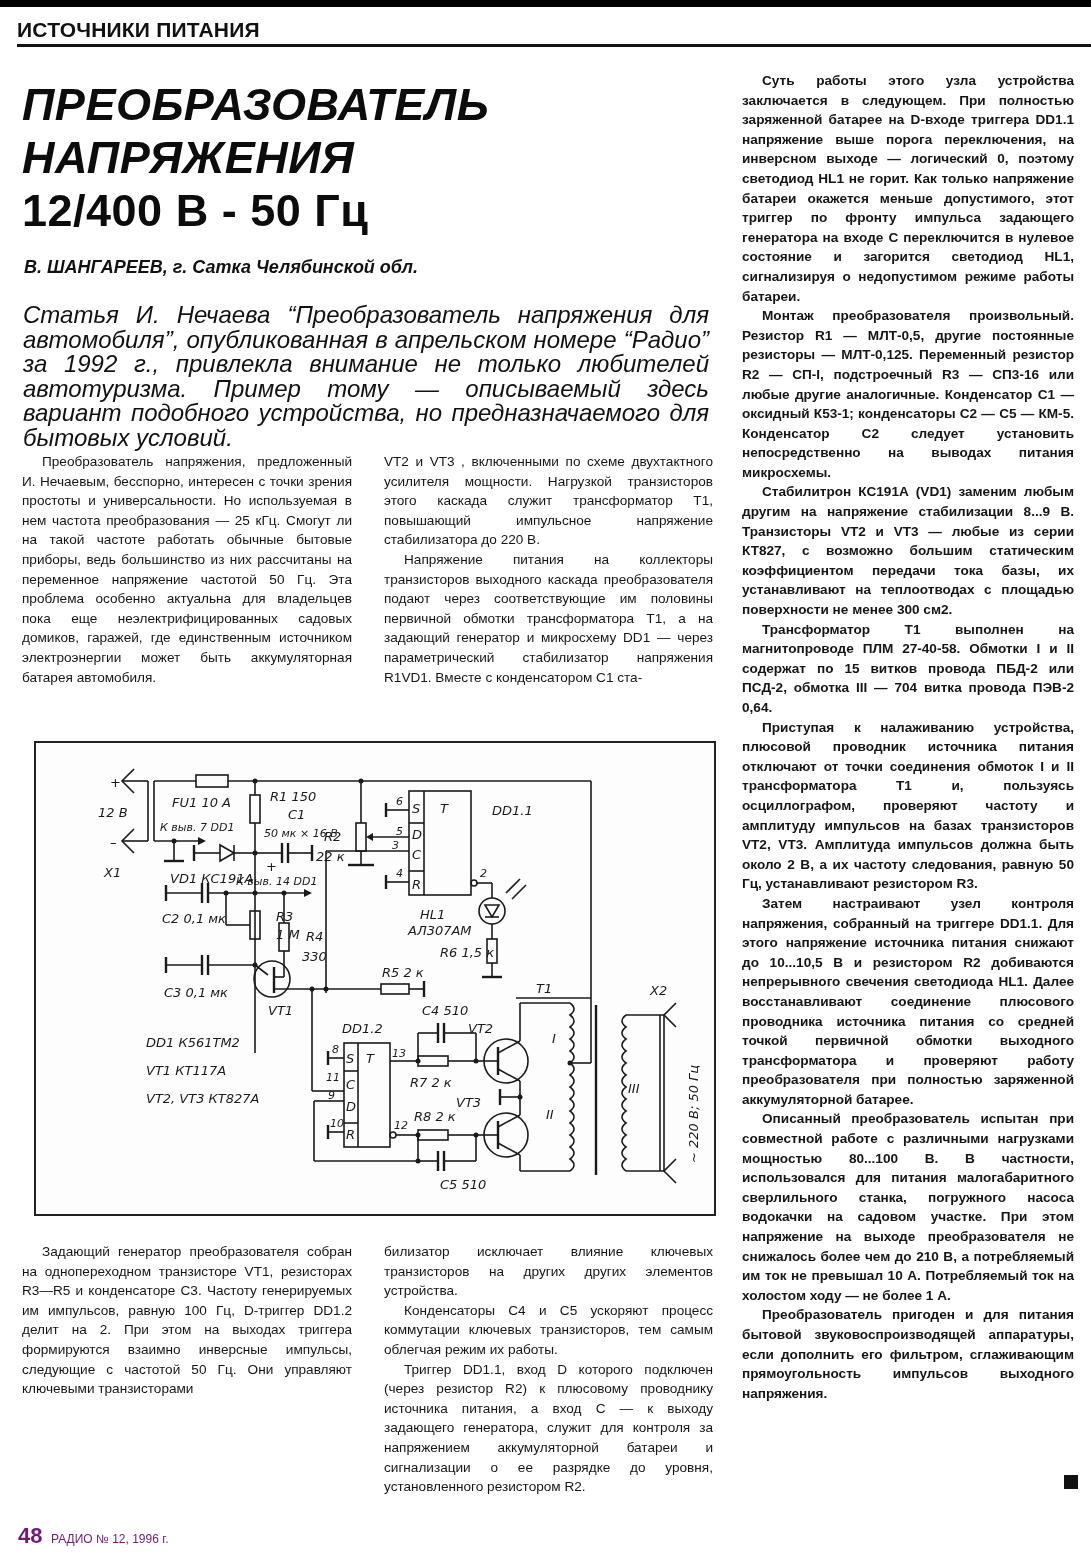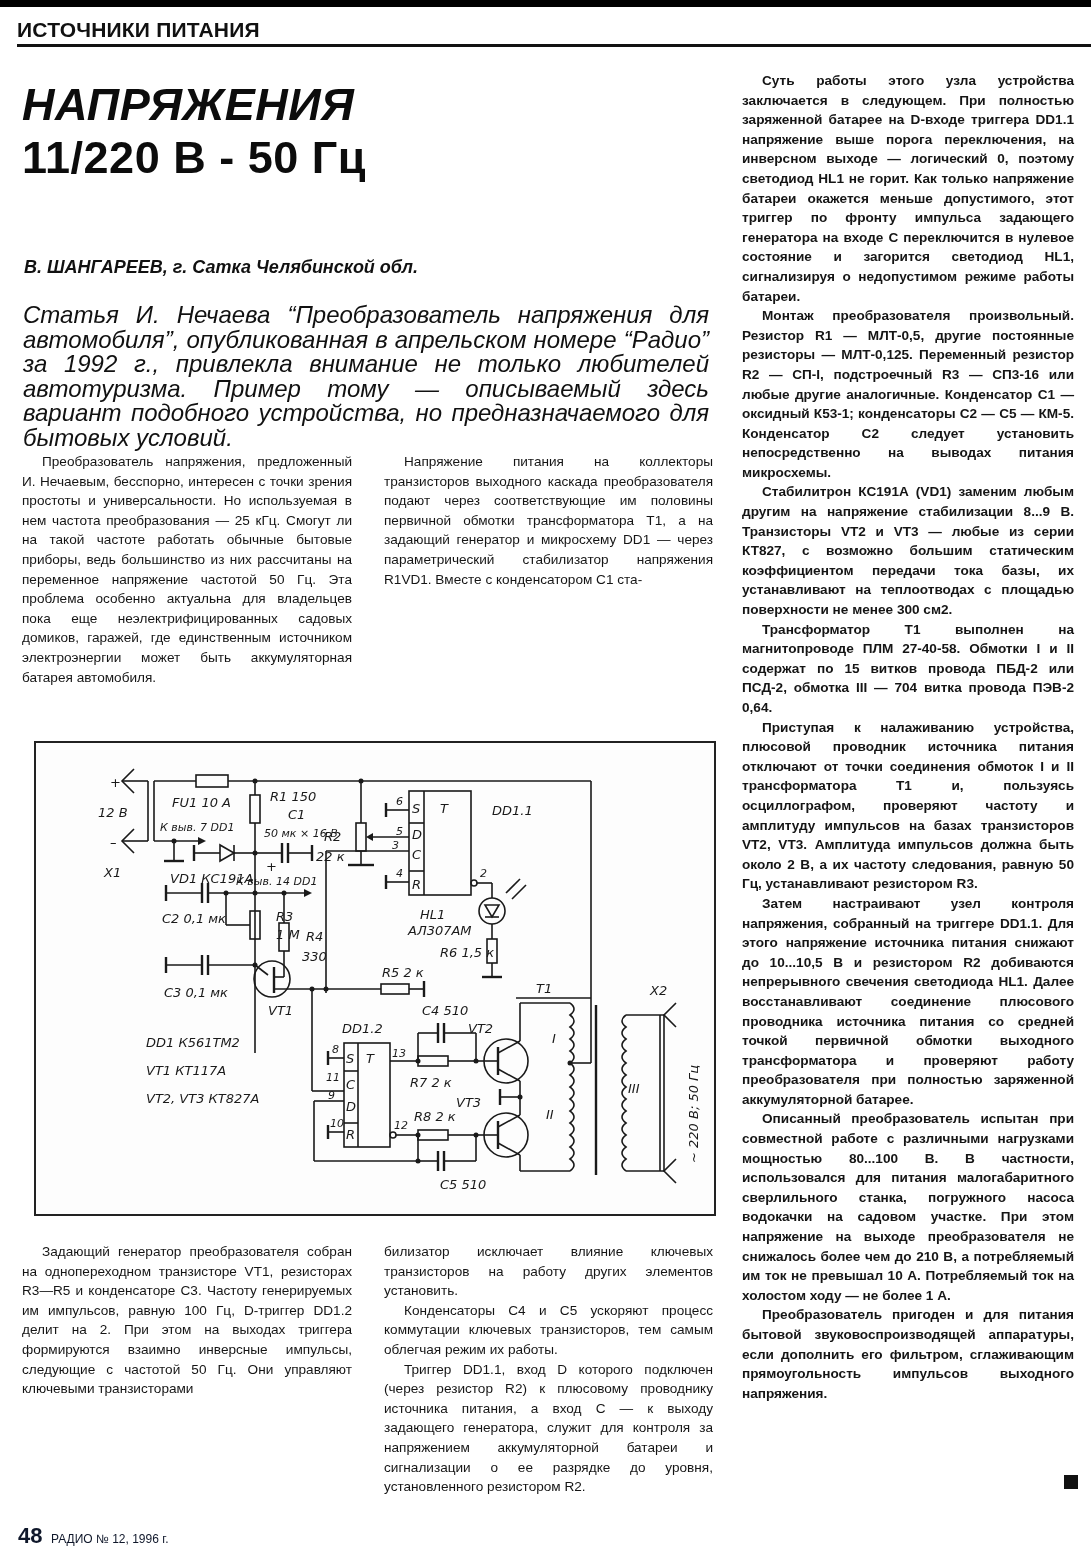--- a/index.html
+++ b/index.html
@@ -20,46 +20,48 @@
   .c1b { left: 22px; top: 1242px; width: 330px; }
   .c2b { left: 384px; top: 1242px; width: 329px; }
   .c3 { left: 742px; top: 71px; width: 332px; font-weight: bold; }
   .schematic { position: absolute; left: 34px; top: 741px; width: 682px; height: 475px; border: 2px solid #222; background: #fdfdfd; }
   .schematic svg { position: absolute; left: 0; top: 0; width: 678px; height: 471px; }
   .sch-label { font-family: "DejaVu Sans", sans-serif; font-style: italic; font-size: 13px; fill: #1a1a1a; }
   .sch-small { font-family: "DejaVu Sans", sans-serif; font-style: italic; font-size: 11px; fill: #1a1a1a; }
   .wire { stroke: #1a1a1a; stroke-width: 1.6; fill: none; }
   .thick { stroke: #1a1a1a; stroke-width: 2.4; fill: none; }
   .dot { fill: #1a1a1a; }
-  .footer { position: absolute; left: 18px; top: 1523px; color: #0f172a; }
+  .footer { position: absolute; left: 18px; top: 1523px; color: #701a75; }
   .footer .pg { font-weight: bold; font-size: 22px; }
   .footer .mag { font-size: 12px; margin-left: 4px; }
   .endmark { position: absolute; left: 1064px; top: 1475px; width: 14px; height: 14px; background: #111; }
 </style>
 </head>
 <body>
 
 <div class="topbar"></div>
 <div class="rubric">ИСТОЧНИКИ ПИТАНИЯ</div>
 <div class="rubric-line"></div>
 
 <div class="title">
+  <div>ПРЕОБРАЗОВАТЕЛЬ</div>
   <div>НАПРЯЖЕНИЯ</div>
-  <div class="l3">11/220 В - 50 Гц</div>
+  <div class="l3">12/400 В - 50 Гц</div>
 </div>
 
 <div class="author">В. ШАНГАРЕЕВ, г. Сатка Челябинской обл.</div>
 
 <div class="lead">Статья И. Нечаева “Преобразователь напряжения для автомобиля”, опубликованная в апрельском номере “Радио” за 1992 г., привлекла внимание не только любителей автотуризма. Пример тому — описываемый здесь вариант подобного устройства, но предназначаемого для бытовых условий.</div>
 
 <div class="col c1a">
   <p>Преобразователь напряжения, предложенный И. Нечаевым, бесспорно, интересен с точки зрения простоты и универсальности. Но используемая в нем частота преобразования — 25 кГц. Смогут ли на такой частоте работать обычные бытовые приборы, ведь большинство из них рассчитаны на переменное напряжение частотой 50 Гц. Эта проблема особенно актуальна для владельцев пока еще неэлектрифицированных садовых домиков, гаражей, где единственным источником электроэнергии может быть аккумуляторная батарея автомобиля.</p>
 </div>
 
 <div class="col c2a">
+  <p class="cont">VT2 и VT3 , включенными по схеме двухтактного усилителя мощности. Нагрузкой транзисторов этого каскада служит трансформатор Т1, повышающий импульсное напряжение стабилизатора до 220 В.</p>
   <p>Напряжение питания на коллекторы транзисторов выходного каскада преобразователя подают через соответствующие им половины первичной обмотки трансформатора Т1, а на задающий генератор и микросхему DD1 — через параметрический стабилизатор напряжения R1VD1. Вместе с конденсатором С1 ста-</p>
 </div>
 
 <div class="col c3">
   <p>Суть работы этого узла устройства заключается в следующем. При полностью заряженной батарее на D-входе триггера DD1.1 напряжение выше порога переключения, на инверсном выходе — логический 0, поэтому светодиод HL1 не горит. Как только напряжение батареи окажется меньше допустимого, этот триггер по фронту импульса задающего генератора на входе С переключится в нулевое состояние и загорится светодиод HL1, сигнализируя о недопустимом режиме работы батареи.</p>
   <p>Монтаж преобразователя произвольный. Резистор R1 — МЛТ-0,5, другие постоянные резисторы — МЛТ-0,125. Переменный резистор R2 — СП-I, подстроечный R3 — СП3-16 или любые другие аналогичные. Конденсатор С1 — оксидный К53-1; конденсаторы С2 — С5 — КМ-5. Конденсатор С2 следует установить непосредственно на выводах питания микросхемы.</p>
   <p>Стабилитрон КС191А (VD1) заменим любым другим на напряжение стабилизации 8...9 В. Транзисторы VT2 и VT3 — любые из серии КТ827, с возможно большим статическим коэффициентом передачи тока базы, их устанавливают на теплоотводах с площадью поверхности не менее 300 см2.</p>
   <p>Трансформатор Т1 выполнен на магнитопроводе ПЛМ 27-40-58. Обмотки I и II содержат по 15 витков провода ПБД-2 или ПСД-2, обмотка III — 704 витка провода ПЭВ-2 0,64.</p>
   <p>Приступая к налаживанию устройства, плюсовой проводник источника питания отключают от точки соединения обмоток I и II трансформатора Т1 и, пользуясь осциллографом, проверяют частоту и амплитуду импульсов на базах транзисторов VT2, VT3. Амплитуда импульсов должна быть около 2 В, а их частоту следования, равную 50 Гц, устанавливают резистором R3.</p>
   <p>Затем настраивают узел контроля напряжения, собранный на триггере DD1.1. Для этого напряжение источника питания снижают до 10...10,5 В и резистором R2 добиваются непрерывного свечения светодиода HL1. Далее восстанавливают соединение плюсового проводника источника питания со средней точкой первичной обмотки выходного трансформатора и проверяют работу преобразователя при полностью заряженной аккумуляторной батарее.</p>
@@ -315,21 +317,21 @@
     <text class="sch-label" x="110" y="332">VT1   КТ117А</text>
     <text class="sch-label" x="110" y="360">VT2, VT3   КТ827А</text>
   </svg>
 </div>
 
 <div class="col c1b">
   <p>Задающий генератор преобразователя собран на однопереходном транзисторе VT1, резисторах R3—R5 и конденсаторе С3. Частоту генерируемых им импульсов, равную 100 Гц, D-триггер DD1.2 делит на 2. При этом на выходах триггера формируются взаимно инверсные импульсы, следующие с частотой 50 Гц. Они управляют ключевыми транзисторами</p>
 </div>
 
 <div class="col c2b">
-  <p class="cont">билизатор исключает влияние ключевых транзисторов на работу других элементов установить.</p>
+  <p class="cont">билизатор исключает влияние ключевых транзисторов на других других элементов устройства.</p>
   <p>Конденсаторы С4 и С5 ускоряют процесс коммутации ключевых транзисторов, тем самым облегчая режим их работы.</p>
   <p>Триггер DD1.1, вход D которого подключен (через резистор R2) к плюсовому проводнику источника питания, а вход С — к выходу задающего генератора, служит для контроля за напряжением аккумуляторной батареи и сигнализации о ее разрядке до уровня, установленного резистором R2.</p>
 </div>
 
 <div class="endmark"></div>
 
 <div class="footer">
   <span class="pg">48</span>
   <span class="mag">РАДИО № 12, 1996 г.</span>
 </div>

